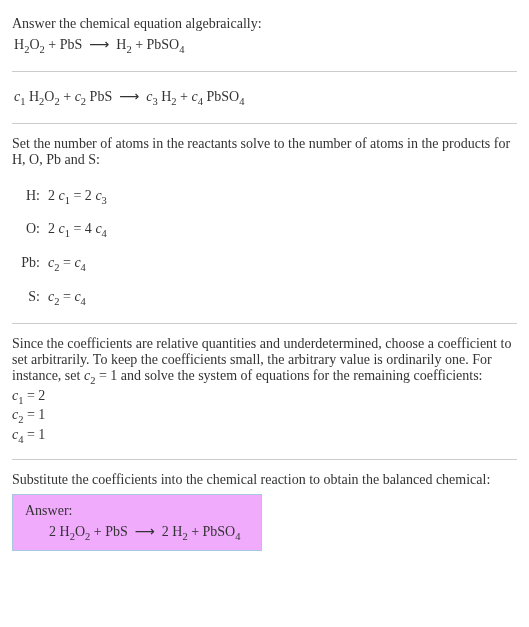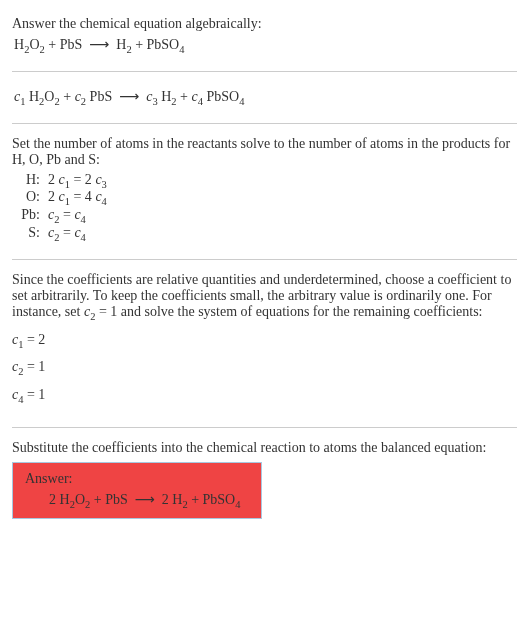--- a/index.html
+++ b/index.html
@@ -37,27 +37,28 @@
       display: flex;
       align-items: baseline;
     }
     .atom-label {
       width: 28px;
       text-align: right;
       padding-right: 8px;
     }
     .atom-eq {
       text-align: left;
+      margin-top: 16px;
     }
     .coef-list {
-      margin: 10px 0;
+      margin: 2px 0;
     }
     .answer-box {
       border: 1px solid #a8c8e0;
-      background: #ef4444;
+      background: #f0abfc;
       padding: 8px 12px;
       margin: 6px 0;
       display: inline-block;
       min-width: 250px;
     }
     .answer-label {
       margin-bottom: 4px;
     }
     .answer-eq {
       padding-left: 24px;
@@ -109,18 +110,18 @@
 <div class="section">
   <div>Since the coefficients are relative quantities and underdetermined, choose a coefficient to set arbitrarily. To keep the coefficients small, the arbitrary value is ordinarily one. For instance, set <span class="italic">c</span><sub>2</sub> = 1 and solve the system of equations for the remaining coefficients:</div>
   <div class="coef-list"><span class="italic">c</span><sub>1</sub> = 2</div>
   <div class="coef-list"><span class="italic">c</span><sub>2</sub> = 1</div>
   <div class="coef-list"><span class="italic">c</span><sub>4</sub> = 1</div>
 </div>
 
 <div class="divider"></div>
 
 <div class="section">
-  <div>Substitute the coefficients into the chemical reaction to atoms the balanced equation:</div>
+  <div>Substitute the coefficients into the chemical reaction to obtain the balanced chemical:</div>
   <div class="answer-box">
     <div class="answer-label">Answer:</div>
     <div class="answer-eq">2 H<sub>2</sub>O<sub>2</sub> + PbS &nbsp;⟶&nbsp; 2 H<sub>2</sub> + PbSO<sub>4</sub></div>
   </div>
 </div>
 
 </body></html>

